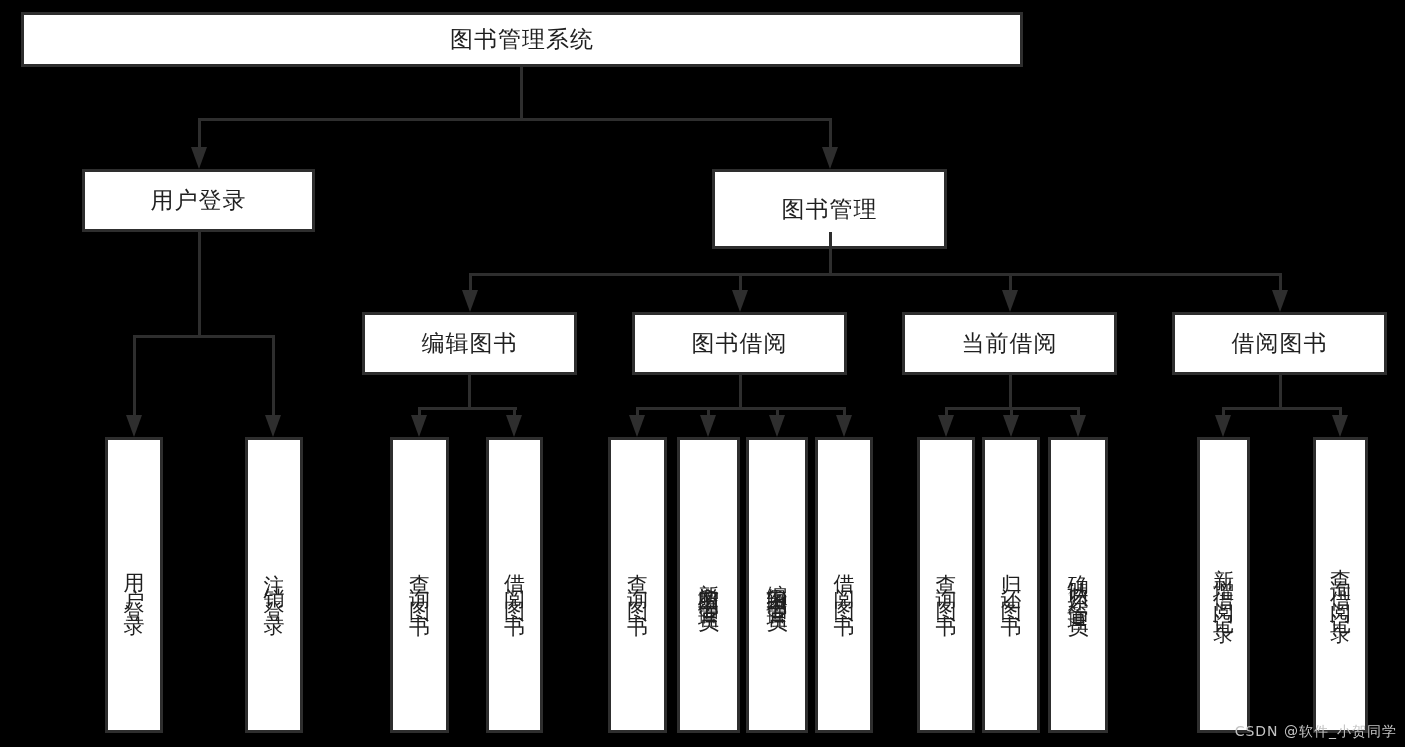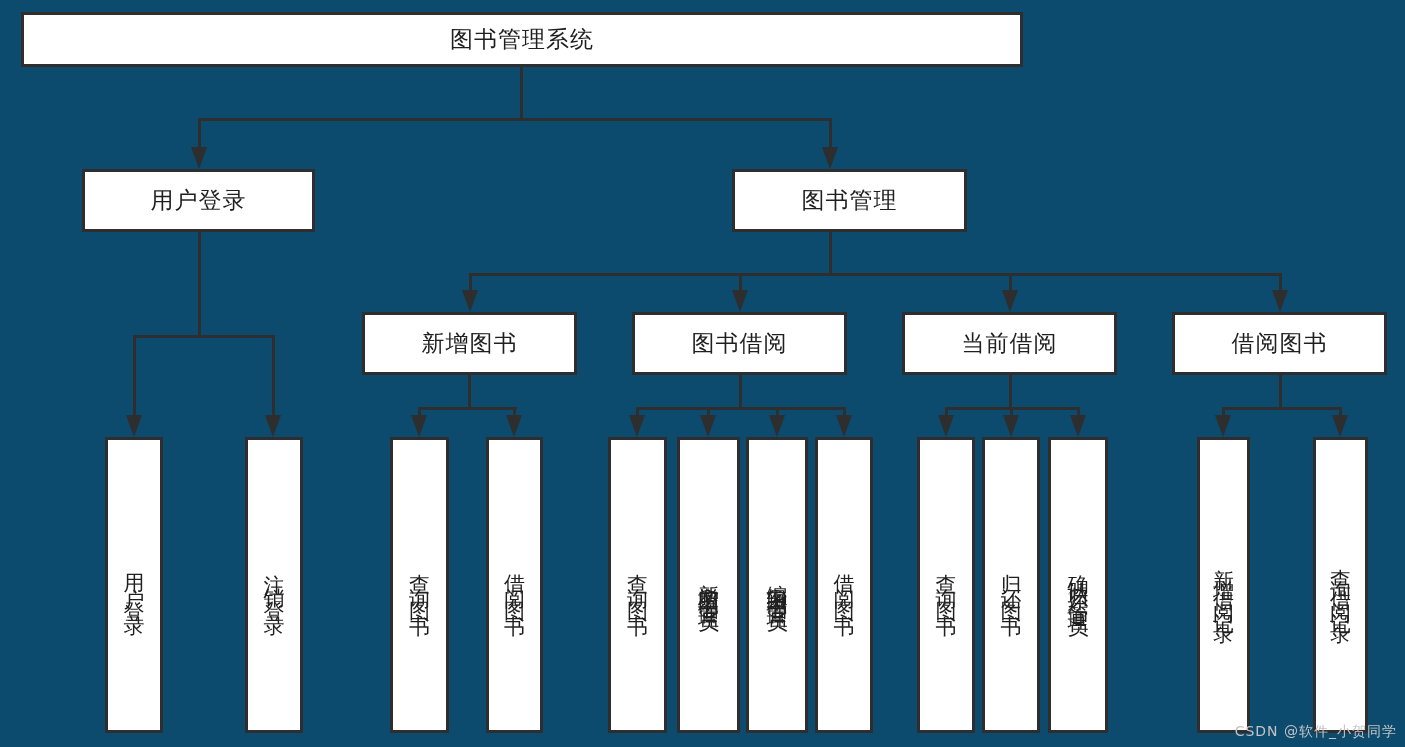--- a/index.html
+++ b/index.html
@@ -1,17 +1,17 @@
 <!DOCTYPE html>
 <html><head>
 <meta charset="utf-8">
 <style>
   html,body{margin:0;padding:0;background:#ffffff;}
   .canvas{
-    position:relative;width:1405px;height:747px;background:#0c4a6e;overflow:hidden;
+    position:relative;width:1405px;height:747px;background:#000000;overflow:hidden;
     font-family:"DejaVu Sans","Liberation Sans",sans-serif;color:#1f1f1f;
   }
   
   .node{
     position:absolute;background:#ffffff;border:3px solid #2e2e2e;
     display:flex;align-items:center;justify-content:center;
     font-size:23px;letter-spacing:1px;box-sizing:border-box;
   }
   .leaf{
     position:absolute;background:#ffffff;border:3px solid #2e2e2e;
@@ -32,21 +32,21 @@
     border-left:8px solid transparent;border-right:8px solid transparent;
     border-top:22px solid #2e2e2e;
   }
   .watermark{
     position:absolute;right:8px;bottom:6px;
     font-size:14px;color:#c3c3c3;letter-spacing:1px;z-index:5;
   }
   
   #root{left:21px;top:12px;width:1002px;height:55px;}
   #user-login{left:82px;top:169px;width:233px;height:63px;}
-  #book-mgmt{left:712px;top:169px;width:235px;height:63px;margin-left:20px;}
+  #book-mgmt{left:712px;top:169px;width:235px;height:80px;}
   #new-book-rec{left:362px;top:312px;width:215px;height:63px;}
   #book-borrow{left:632px;top:312px;width:215px;height:63px;}
   #current-borrow{left:902px;top:312px;width:215px;height:63px;}
   #borrow-records{left:1172px;top:312px;width:215px;height:63px;}
   #leaf-user-login{left:105px;top:437px;width:58px;height:296px;}
   #leaf-logout{left:245px;top:437px;width:58px;height:296px;}
   #nb-query{left:390px;top:437px;width:59px;height:296px;}
   #nb-borrow{left:486px;top:437px;width:57px;height:296px;}
   #bb-query{left:608px;top:437px;width:59px;height:296px;}
   #bb-add{left:677px;top:437px;width:63px;height:296px;}
@@ -68,21 +68,21 @@
   </div>
 
   <div class="node" id="user-login">
     <span>用户登录</span>
   </div>
   <div class="node" id="book-mgmt">
     <span>图书管理</span>
   </div>
 
   <div class="node" id="new-book-rec">
-    <span>新增图书</span>
+    <span>编辑图书</span>
   </div>
   <div class="node" id="current-borrow">
     <span>当前借阅</span>
   </div>
   <div class="node" id="book-borrow">
     <span>图书借阅</span>
   </div>
   <div class="node" id="borrow-records">
     <span>借阅图书</span>
   </div>

